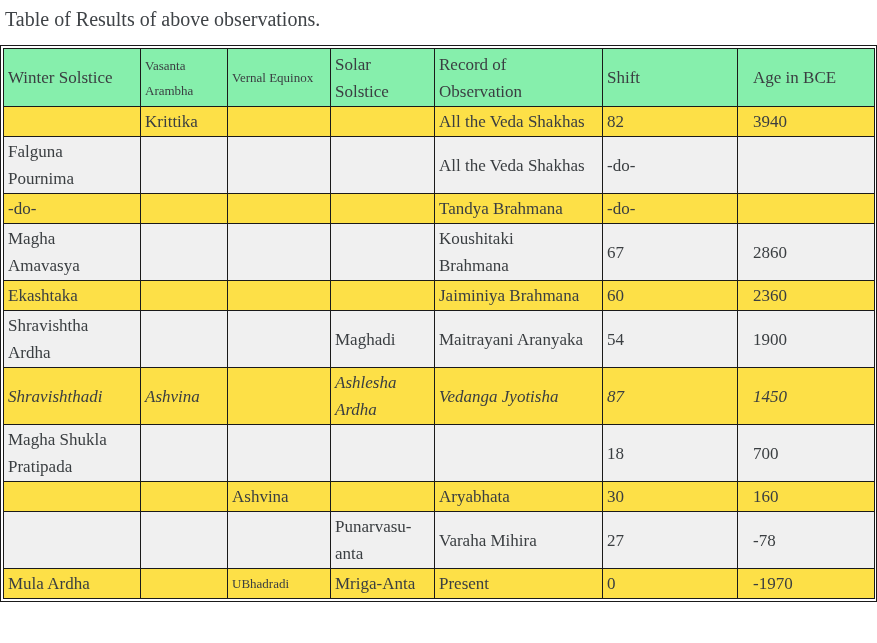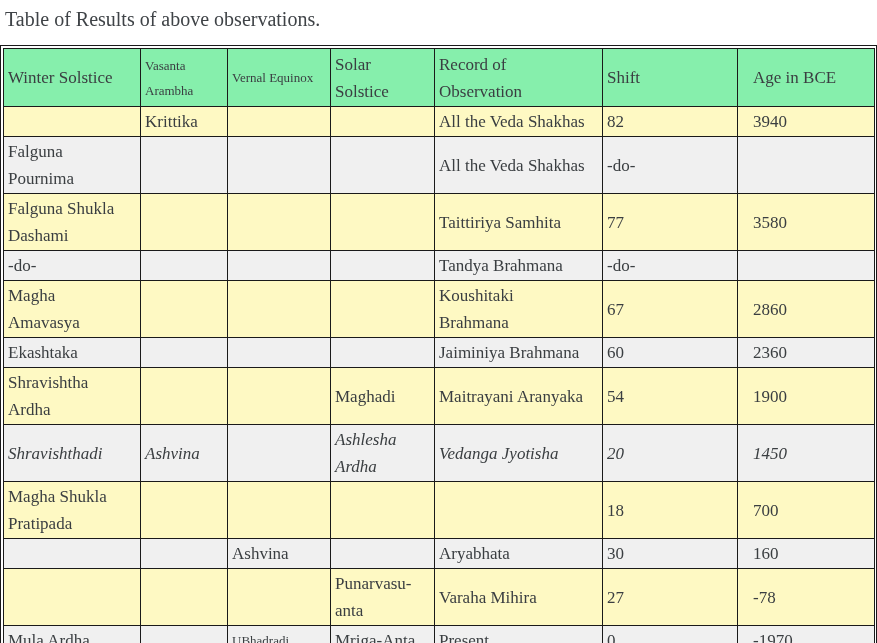--- a/index.html
+++ b/index.html
@@ -46,21 +46,21 @@
   }
   table.results th:last-child,
   table.results td:last-child {
     padding-left: 15px;
   }
   table.results .small {
     font-size: 13px;
     line-height: 25px;
   }
   thead tr { background: #86efac; }
-  tbody tr { background: #fef9c3; }
+  tbody tr { background: #fde047; }
   tbody tr:nth-child(even) { background: #f0f0f0; }
 </style>
 </head>
 <body>
 
 <h2 class="page-title">Table of Results of above observations.</h2>
 
 <div class="table-frame">
   <table class="results">
     <colgroup>
@@ -99,30 +99,20 @@
         <tr style="height: 57px;">
           <td>Falguna
 Pournima</td>
           <td></td>
           <td></td>
           <td></td>
           <td>All the Veda Shakhas</td>
           <td>-do-</td>
           <td></td>
         </tr>
-        <tr style="height: 56px;">
-          <td>Falguna Shukla
-Dashami</td>
-          <td></td>
-          <td></td>
-          <td></td>
-          <td>Taittiriya Samhita</td>
-          <td>77</td>
-          <td>3580</td>
-        </tr>
         <tr style="height: 27px;">
           <td>-do-</td>
           <td></td>
           <td></td>
           <td></td>
           <td>Tandya Brahmana</td>
           <td>-do-</td>
           <td></td>
         </tr>
         <tr style="height: 56px;">
@@ -155,21 +145,21 @@
           <td>54</td>
           <td>1900</td>
         </tr>
         <tr style="height: 56px; font-style: italic;">
           <td>Shravishthadi</td>
           <td>Ashvina</td>
           <td></td>
           <td>Ashlesha
 Ardha</td>
           <td>Vedanga Jyotisha</td>
-          <td>20</td>
+          <td>87</td>
           <td>1450</td>
         </tr>
         <tr style="height: 55px;">
           <td>Magha Shukla
 Pratipada</td>
           <td></td>
           <td></td>
           <td></td>
           <td></td>
           <td>18</td>

